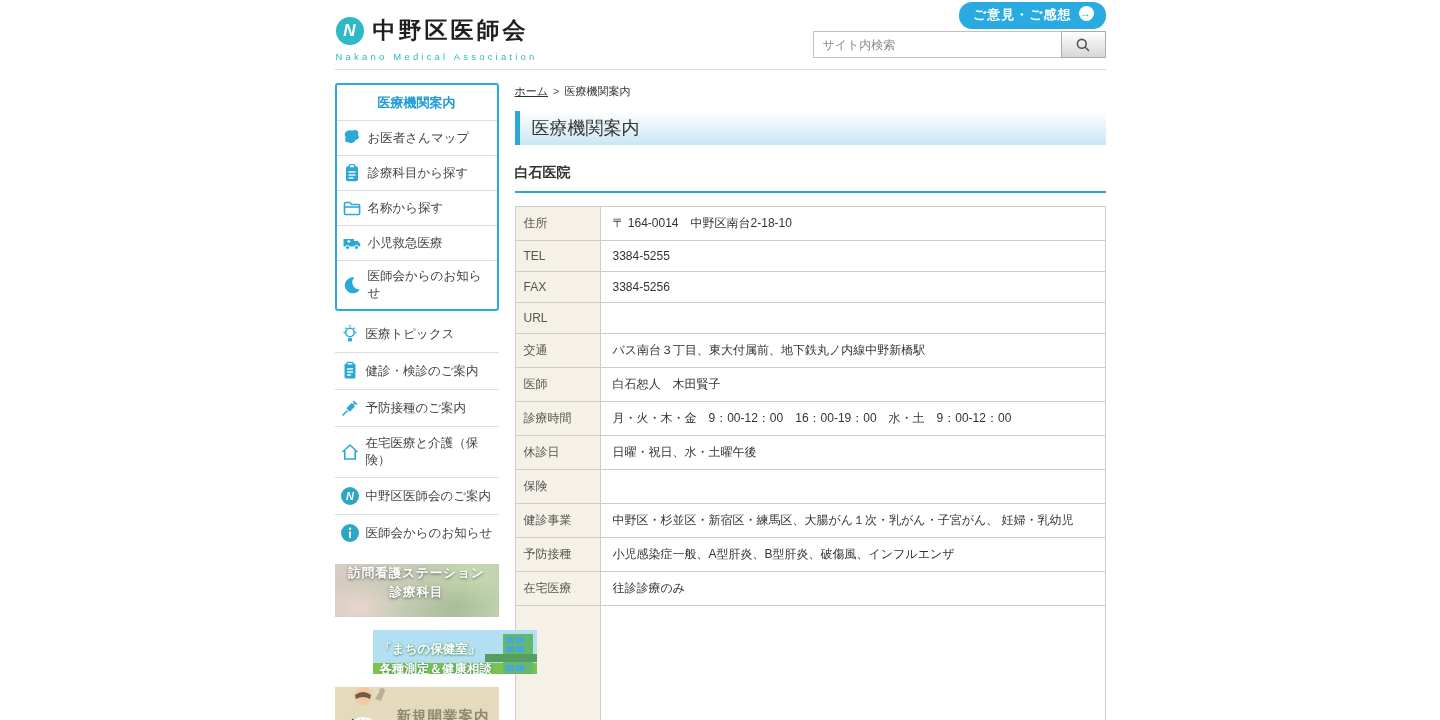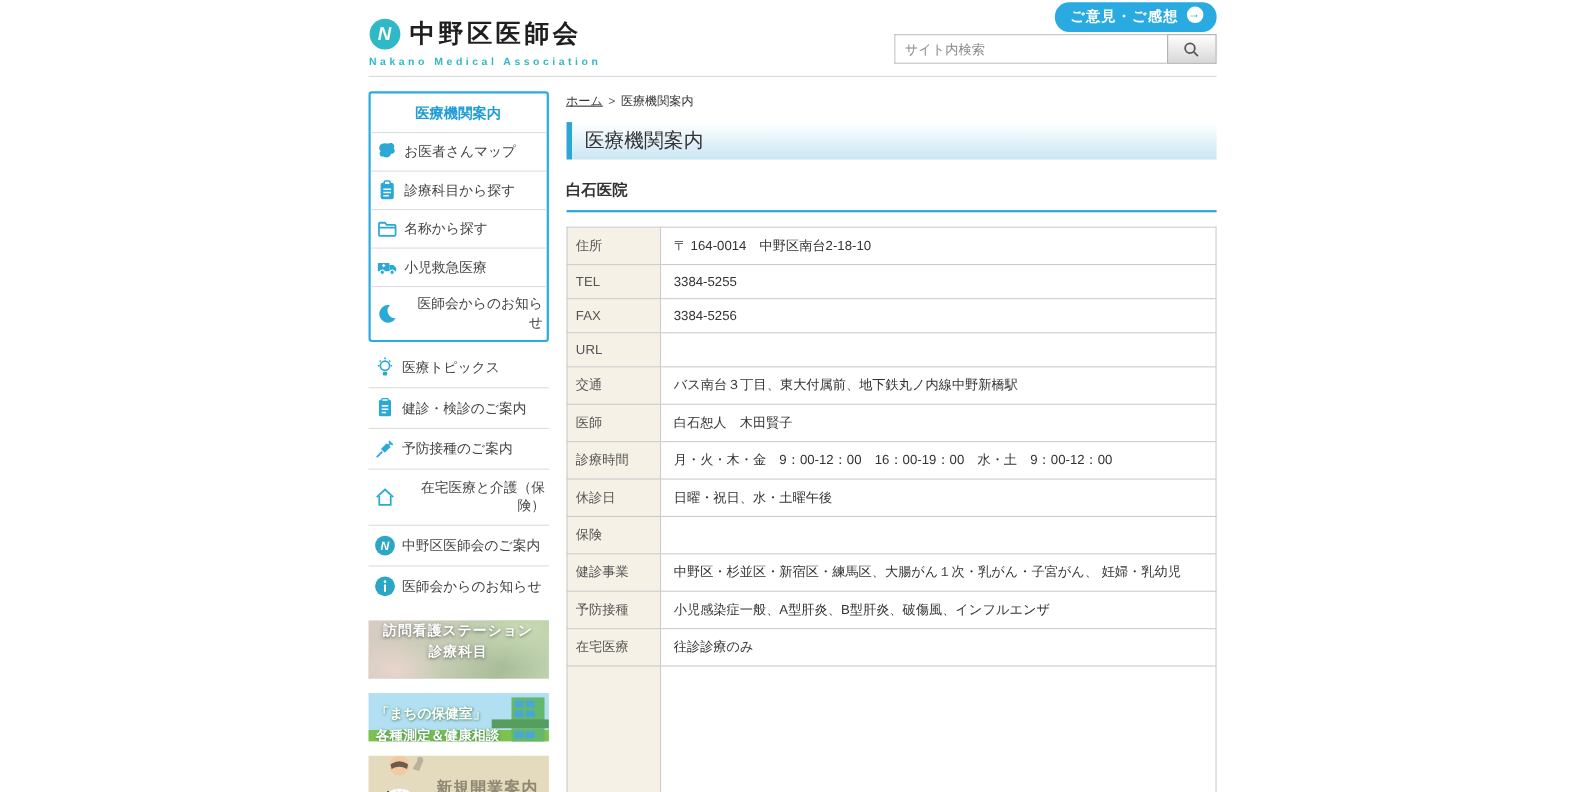--- a/index.html
+++ b/index.html
@@ -7,21 +7,21 @@
     font-family:"Liberation Sans","DejaVu Sans",sans-serif; color:#333; }
   .container { width:771px; margin:0 auto; position:relative; }
 
   
   .header { position:relative; height:70px; border-bottom:1px solid #d9d9d9; }
   .logo { position:absolute; left:1px; top:15px; }
   .logo-row { display:flex; align-items:center; gap:9px; }
   .logo-mark { width:28px; height:28px; border-radius:50%; background:#2FB8C5; color:#fff;
     font-weight:bold; font-style:italic; font-size:17px; display:flex; align-items:center; justify-content:center; }
   .logo-title { font-size:23px; font-weight:bold; color:#1f1f1f; letter-spacing:3px; }
-  .logo-sub { margin-top:5px; color:#2FB8C5; font-size:9.5px; font-weight:bold; letter-spacing:3.2px; }
+  .logo-sub { margin-top:5px; color:#2FB8C5; font-size:9.5px; font-weight:normal; letter-spacing:3.2px; }
   .feedback-btn { position:absolute; top:2px; right:0; background:#29ABE2; color:#fff; border:none;
     font-family:inherit; font-size:13px; font-weight:bold; padding:4px 12px 5px 14px; border-radius:13px;
     display:flex; gap:7px; cursor:pointer; letter-spacing:1px; }
   .arrow-circle { width:15px; height:15px; border-radius:50%; background:#fff; color:#29ABE2;
     font-size:11px; font-weight:bold; display:flex; align-items:center; justify-content:center; line-height:1; }
   .search { position:absolute; top:31px; right:0; width:293px; height:27px; display:flex; }
   .search input { flex:1; border:1px solid #c2c2c2; border-right:none; padding:0 9px; font-size:12px;
     font-family:inherit; color:#333; outline:none; }
   .search input::placeholder { color:#8a8a8a; }
   .search button { width:45px; background:linear-gradient(#fefefe,#d7d7d7); border:1px solid #adadad;
@@ -29,38 +29,38 @@
 
   
   .main { display:flex; gap:16px; padding-top:13px; align-items:flex-start; }
   .sidebar { width:164px; flex-shrink:0; }
   .content { flex:1; min-width:0; }
 
   
   .side-box { border:2px solid #29ABE2; border-radius:3px; background:#fff; }
   .side-box-title { text-align:center; color:#1E9CD7; font-weight:bold; font-size:13px; padding:9px 0 8px; }
   .side-item, .side-link { display:flex; align-items:center; gap:6px; padding:7px 3px 7px 5px;
-    font-size:12.5px; color:#444; cursor:pointer;text-align:right; }
+    font-size:12.5px; color:#444; cursor:pointer; }
   .side-item { border-top:1px solid #ddd; }
   .side-links { margin-top:5px; }
   .side-link + .side-link { border-top:1px solid #ddd; }
   .side-link { padding:8px 3px 8px 5px; }
   .icon { width:20px; height:20px; flex-shrink:0; color:#2BA9D6; }
   .icon svg { display:block; width:100%; height:100%; }
 
   .banner { width:164px; margin-top:13px; position:relative; overflow:hidden; cursor:pointer; }
   .banner-1 { height:53px;
     background:
       radial-gradient(ellipse 60px 40px at 15% 85%, rgba(236,214,206,.9) 0%, rgba(236,214,206,0) 70%),
       radial-gradient(ellipse 80px 50px at 85% 15%, rgba(205,224,184,.9) 0%, rgba(205,224,184,0) 70%),
       linear-gradient(115deg,#d8ccc4 0%,#c5ccb4 45%,#a9bd9a 75%,#c0d2b0 100%);
     display:flex; flex-direction:column; align-items:center; justify-content:flex-start; }
   .banner-1 .b-line { color:#fff; font-weight:bold; font-size:12.5px; letter-spacing:1px;
     text-shadow:0 1px 3px rgba(60,60,60,.75); line-height:1.55; }
-  .banner-2 { height:44px; background:linear-gradient(#B3DFF2 0 76%, #7DC24F 76% 100%); }
+  .banner-2 { height:44px; background:linear-gradient(#B3DFF2 0 76%, #7DC24F 76% 100%);margin-left:38px; }
   .banner-2 .b-text { position:absolute; left:7px; top:9px; color:#fff; font-weight:bold; font-size:12.5px;
     line-height:1.6; text-shadow:0 1px 2px rgba(70,140,90,.8), 1px 0 2px rgba(70,140,90,.6); }
   .bldg { position:absolute; background:#63B86E; }
   .bldg-a { right:4px; top:4px; width:30px; height:24px; }
   .bldg-b { right:4px; top:32px; width:30px; height:18px; }
   .bldg .win { position:absolute; background:#49A6D8; width:8px; height:6px; }
   .banner-2 .ground { position:absolute; right:0; bottom:12px; width:52px; height:8px; background:#569E5F; }
   .banner-3 { height:56px; background:#E4DABD; }
   .banner-3 .b-text { position:absolute; right:9px; top:20px; color:#8F8873; font-weight:bold; font-size:14.5px; letter-spacing:1px; }
   .banner-3 svg { position:absolute; left:0; top:0; }

